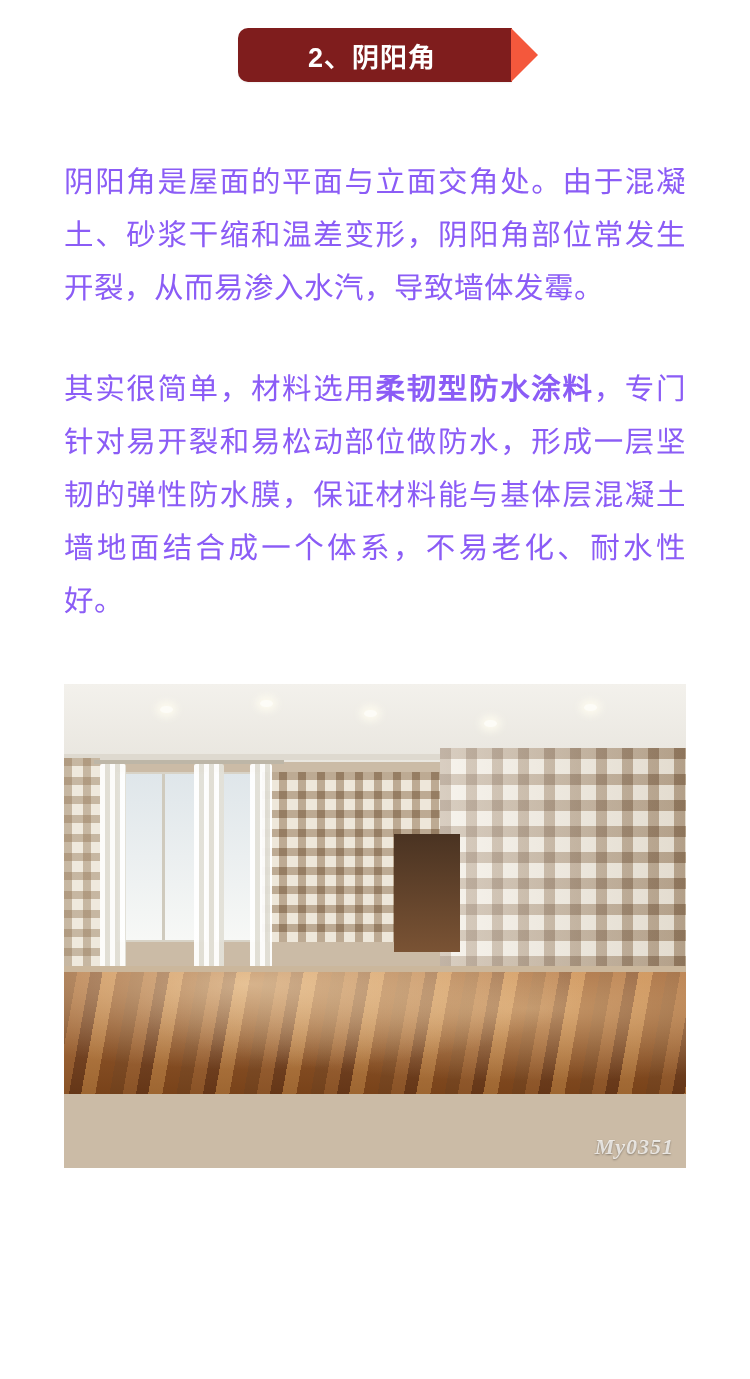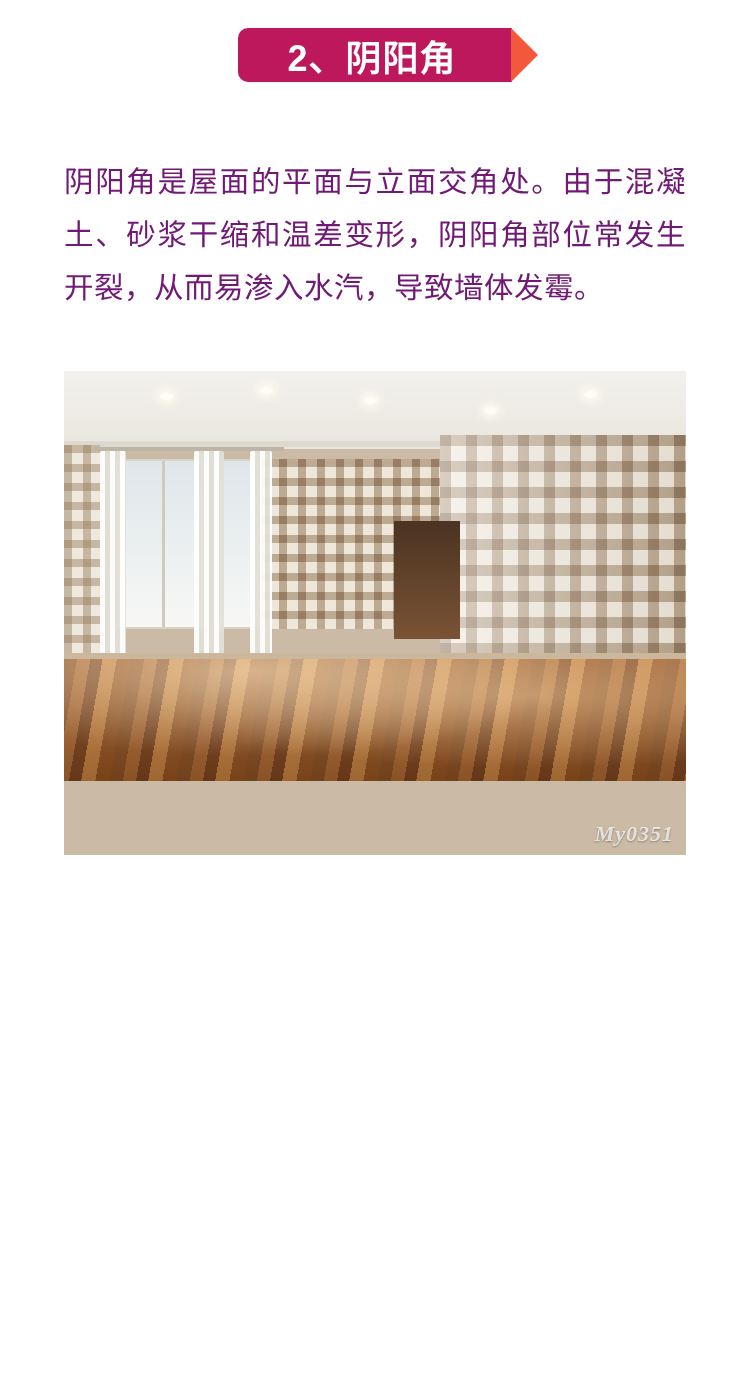--- a/index.html
+++ b/index.html
@@ -24,24 +24,24 @@
     justify-content: center;
   }
   .section-banner {
     position: relative;
     display: inline-flex;
     align-items: center;
     justify-content: center;
     height: 54px;
     min-width: 200px;
     padding: 0 40px 0 34px;
-    background: #be185d;
+    background: #7f1d1d;
     border-radius: 10px 0 0 10px;
     color: #ffffff;
-    font-size: 36px;
+    font-size: 27px;
     font-weight: bold;
     letter-spacing: 1px;
     box-shadow: 0 1px 2px rgba(0,0,0,0.06);
   }
   .section-banner .banner-text {
     white-space: nowrap;
   }
   
   .section-banner::after {
     content: "";
@@ -57,21 +57,21 @@
 
   
   .article {
     padding: 0 64px;
     margin-top: 74px;
   }
   .para {
     font-size: 29.5px;
     line-height: 53px;
     letter-spacing: 0.5px;
-    color: #701a75;
+    color: #8b5cf6;
     margin: 0 0 48px 0;
     text-align: justify;
     font-family: "DejaVu Sans", "Liberation Sans", sans-serif;
   }
   .para:last-of-type { margin-bottom: 0; }
   .para b, .para .strong {
     font-weight: bold;
   }
 
   
@@ -247,20 +247,21 @@
   <div class="section-banner">
     <span class="banner-text">2、阴阳角</span>
   </div>
 </div>
 
 <div class="article">
 
   <p class="para">阴阳角是屋面的平面与立面交角处。由于混凝土、砂浆干缩和温差变形，阴阳角部位常发生开裂，从而易渗入水汽，导致墙体发霉。</p>
 
 
+  <p class="para"><span>其实很简单，材料选用</span><b>柔韧型防水涂料</b><span>，专门针对易开裂和易松动部位做防水，形成一层坚韧的弹性防水膜，保证材料能与基体层混凝土墙地面结合成一个体系，不易老化、耐水性好。</span></p>
 
 </div>
 
 <div class="photo-wrap">
   <div class="photo">
 
     <div class="ceiling"></div>
     <div class="ceiling-edge"></div>
     <div class="downlight" style="left:96px; top:22px;"></div>
     <div class="downlight" style="left:196px; top:16px;"></div>

